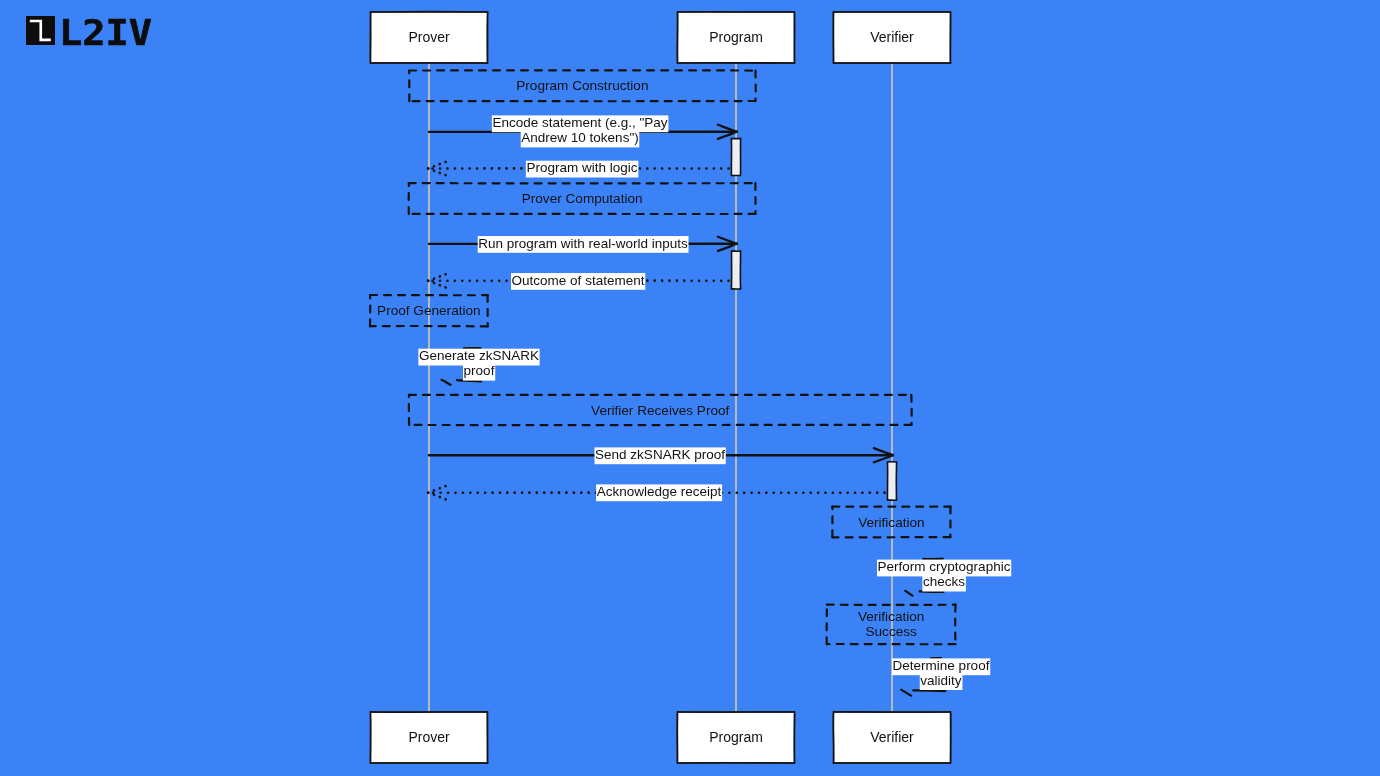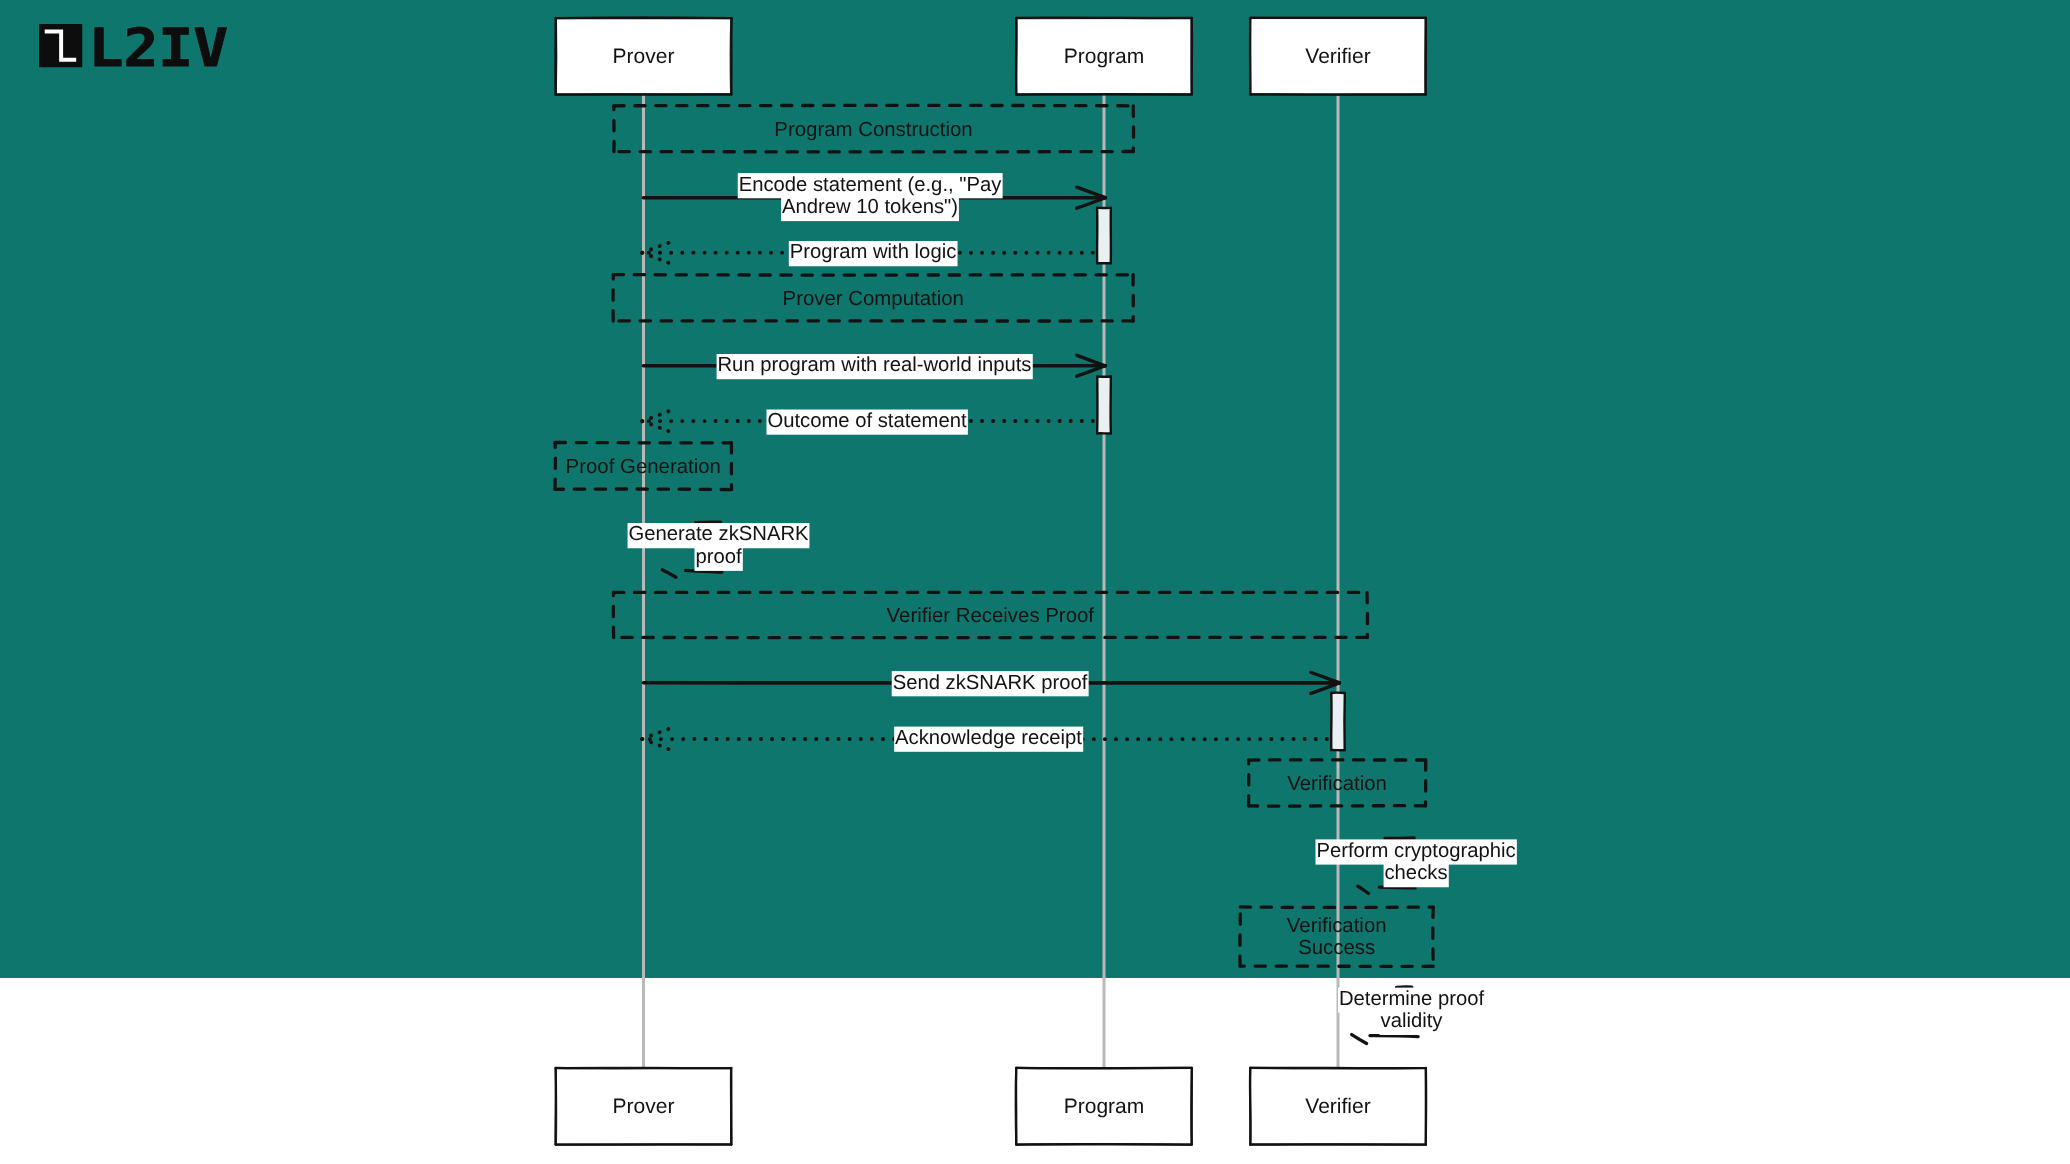--- a/index.html
+++ b/index.html
@@ -1,18 +1,18 @@
 <!DOCTYPE html>
 <html><head>
 <meta charset="utf-8">
 <title>ZK Sequence Diagram</title>
 <style>
   html,body{margin:0;padding:0;background:#ffffff;}
   body{width:1380px;height:776px;overflow:hidden;font-family:"Liberation Sans",sans-serif;}
-  #page{position:relative;width:1380px;height:652px;background:#0f766e;text-decoration:underline;}
+  #page{position:relative;width:1380px;height:776px;background:#3b82f6;text-decoration:underline;}
   svg{display:block;}
   .brand{position:absolute;left:26px;top:16px;}
   .brand-mark{position:absolute;left:0;top:0;width:29px;height:29px;display:block;}
   .brand-name{position:absolute;left:33.2px;top:-3.2px;font-family:"DejaVu Sans Mono",monospace;font-weight:bold;font-size:35px;letter-spacing:0px;color:#0d0d0d;white-space:nowrap;-webkit-text-stroke:0.55px #0d0d0d;transform:translateZ(0) scaleX(1.105);transform-origin:left center;}
   text{font-family:"Liberation Sans",sans-serif;fill:#121212;}
   #root{transform:translateZ(0);}
 </style>
 </head>
 <body>
 

